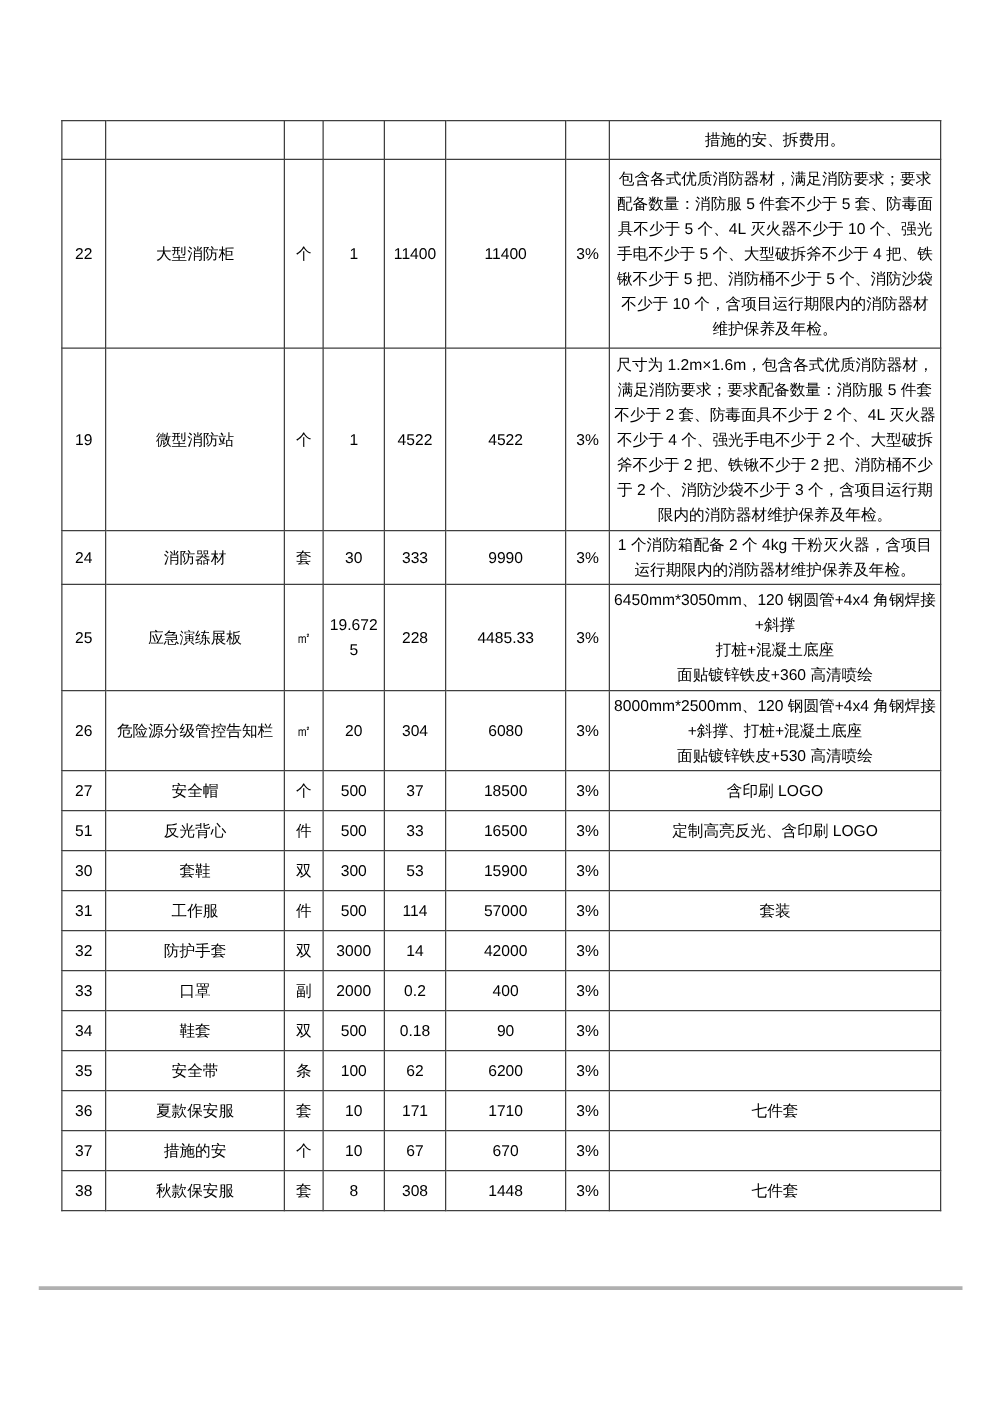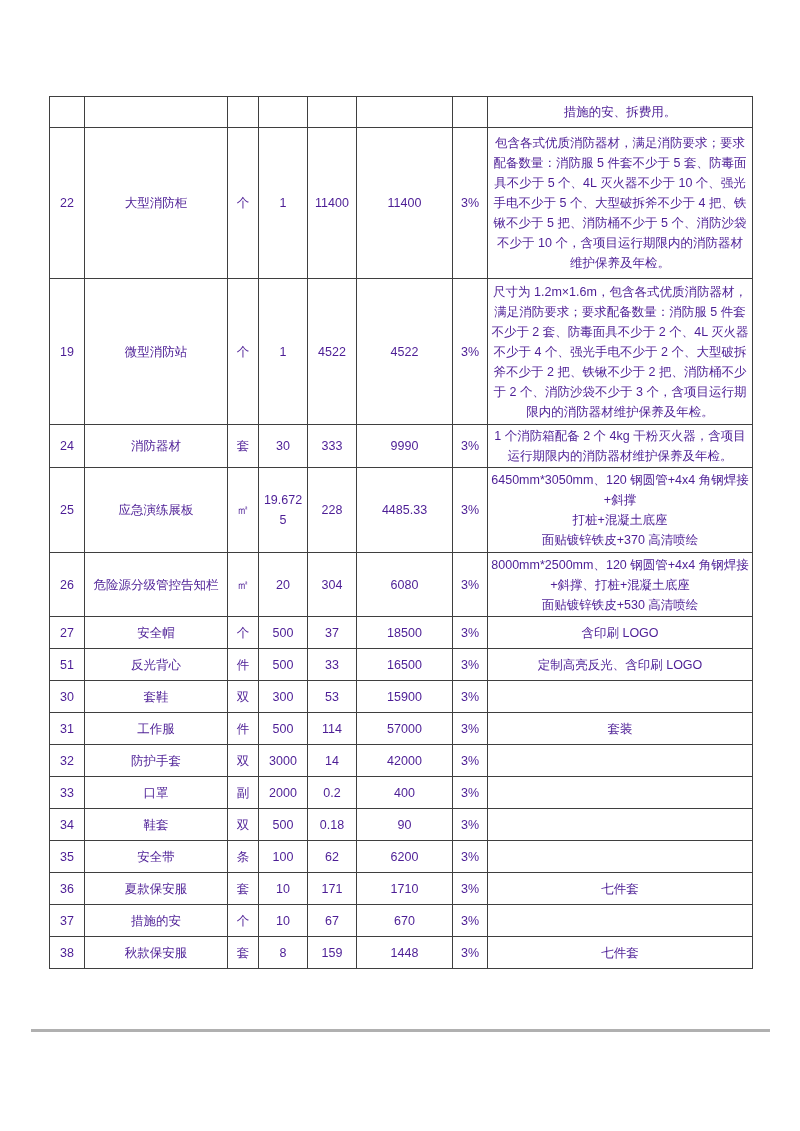--- a/index.html
+++ b/index.html
@@ -6,21 +6,21 @@
     margin: 0;
     padding: 0;
     background: #ffffff;
   }
   .page {
     position: relative;
     width: 800px;
     height: 1131px;
     background: #ffffff;
     font-family: "Liberation Sans", "DejaVu Sans", sans-serif;
-    color: #4c1d95;
+    color: #000000;
     overflow: hidden;
   }
   table.doc-table {
     position: absolute;
     left: 49px;
     top: 96px;
     width: 703px;
     border-collapse: collapse;
     table-layout: fixed;
     font-size: 12.5px;
@@ -114,21 +114,21 @@
         <tr style="height: 85px;">
       <td class="c-no">25</td>
       <td class="c-name">应急演练展板</td>
       <td class="c-unit">㎡</td>
       <td class="c-qty">19.6725</td>
       <td class="c-price">228</td>
       <td class="c-total">4485.33</td>
       <td class="c-tax">3%</td>
       <td class="c-remark">6450mm*3050mm、120 钢圆管+4x4 角钢焊接+斜撑
 打桩+混凝土底座
-面贴镀锌铁皮+370 高清喷绘</td>
+面贴镀锌铁皮+360 高清喷绘</td>
     </tr>
         <tr style="height: 64px;">
       <td class="c-no">26</td>
       <td class="c-name">危险源分级管控告知栏</td>
       <td class="c-unit">㎡</td>
       <td class="c-qty">20</td>
       <td class="c-price">304</td>
       <td class="c-total">6080</td>
       <td class="c-tax">3%</td>
       <td class="c-remark">8000mm*2500mm、120 钢圆管+4x4 角钢焊接+斜撑、打桩+混凝土底座
@@ -232,21 +232,21 @@
       <td class="c-price">67</td>
       <td class="c-total">670</td>
       <td class="c-tax">3%</td>
       <td class="c-remark"></td>
     </tr>
         <tr style="height: 32px;">
       <td class="c-no">38</td>
       <td class="c-name">秋款保安服</td>
       <td class="c-unit">套</td>
       <td class="c-qty">8</td>
-      <td class="c-price">159</td>
+      <td class="c-price">308</td>
       <td class="c-total">1448</td>
       <td class="c-tax">3%</td>
       <td class="c-remark">七件套</td>
     </tr>
       </tbody>
   </table>
 
   <div class="bottom-rule"></div>
 
 </div>

